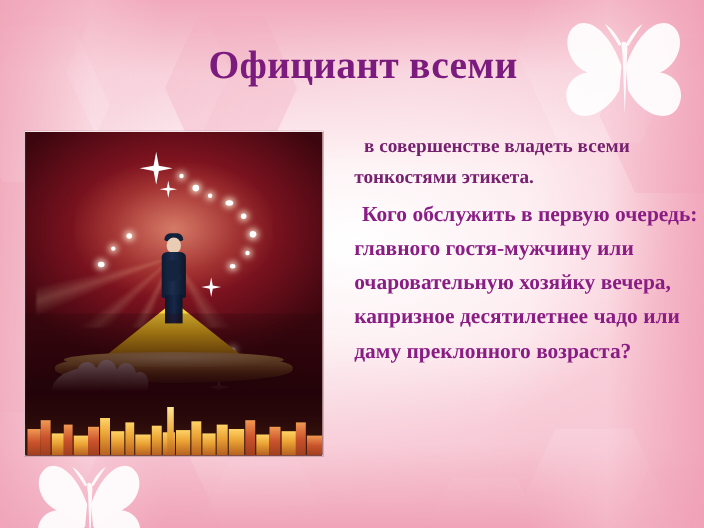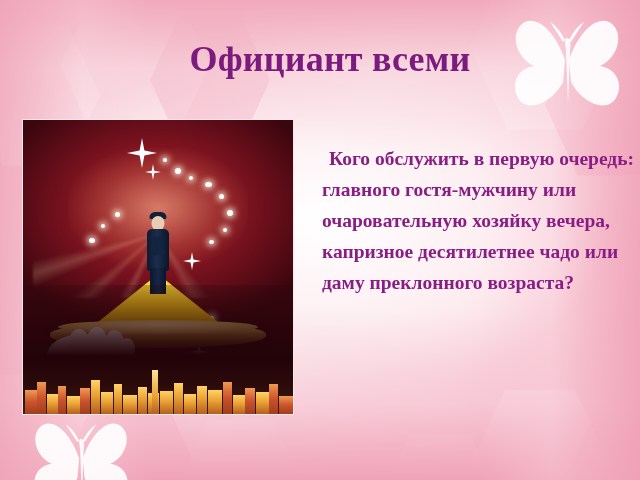--- a/index.html
+++ b/index.html
@@ -268,21 +268,21 @@
     color: #7d1f7b;
     text-align: left;
   }
   .para.p1 {
     font-size: 17.5px;
     line-height: 28px;
     text-indent: 9px;
     color: #76206f;
   }
   .para.p2 {
-    margin-top: 25px;
+    margin-top: 6px;
     font-size: 19.5px;
     line-height: 31px;
     text-indent: 7px;
     color: #8a1d84;
   }
 </style>
 </head>
 <body>
 
 <div id="slide">
@@ -400,16 +400,17 @@
       <div class="bldg" style="left:210px; width:12px; height:19px;"></div>
       <div class="bldg red" style="left:222px; width:10px; height:26px;"></div>
       <div class="bldg" style="left:233px; width:13px; height:22px;"></div>
       <div class="bldg red" style="left:246px; width:9px;  height:30px;"></div>
       <div class="bldg red" style="left:256px; width:14px; height:18px;"></div>
     </div>
     <div class="skyline-haze"></div>
   </div>
 
   <div id="bodytext">
+    <p class="para p1"> в совершенстве владеть всеми тонкостями этикета.</p>
     <p class="para p2">Кого обслужить в первую очередь: главного гостя-мужчину или очаровательную хозяйку вечера, капризное десятилетнее чадо или даму преклонного возраста?</p>
   </div>
 
 </div>
 
 </body></html>

